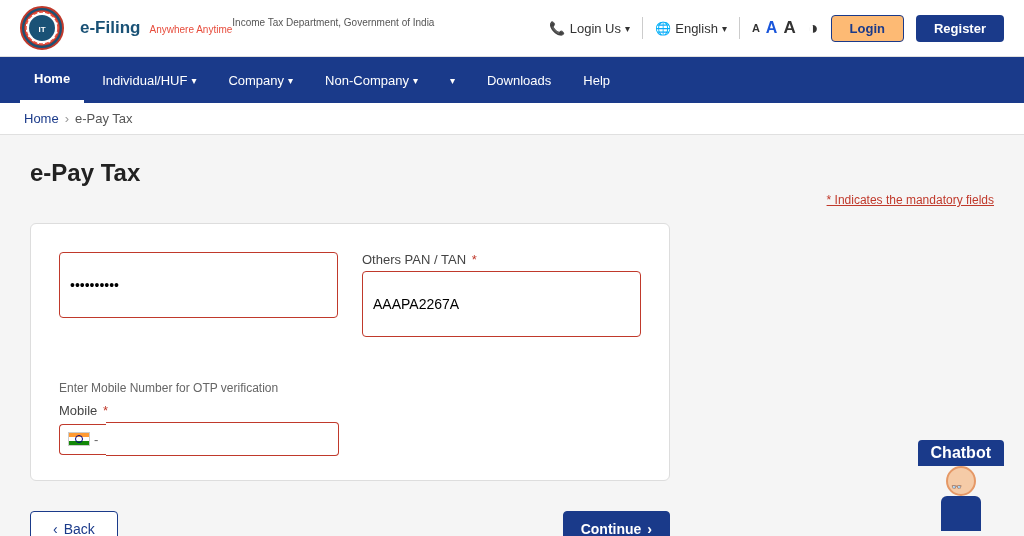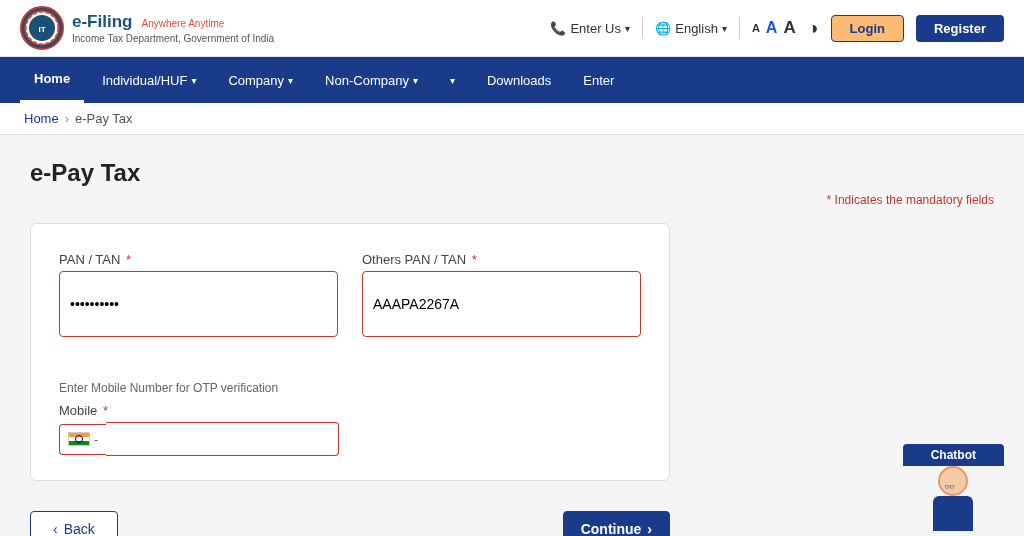--- a/index.html
+++ b/index.html
@@ -10,38 +10,38 @@
       background: #fff;
       display: flex;
       align-items: center;
       justify-content: space-between;
       padding: 6px 20px;
       border-bottom: 1px solid #e0e0e0;
     }
     .logo-area {
       display: flex;
       align-items: center;
-      gap: 8px;
+      gap: 16px;
     }
     .logo-circle {
       width: 44px;
       height: 44px;
       border-radius: 50%;
       background: #1a5276;
       display: flex;
       align-items: center;
       justify-content: center;
       color: #fff;
       font-size: 10px;
       font-weight: bold;
       border: 2px solid #c0392b;
       overflow: hidden;
     }
     .logo-circle svg { width: 36px; height: 36px; }
-    .logo-text { display: flex; flex-direction: column; line-height: 1.2; }
+    .logo-text { display: flex; flex-direction: row; line-height: 1.2; }
     .logo-text .efiling { color: #1a5276; font-weight: bold; font-size: 18px; }
     .logo-text .efiling span { color: #e74c3c; font-size: 10px; font-weight: normal; }
     .header-right {
       display: flex;
       align-items: center;
       gap: 12px;
     }
     .header-btn {
       display: flex;
       align-items: center;
@@ -145,21 +145,21 @@
       font-weight: bold;
       color: #222;
       margin-bottom: 6px;
     }
     .mandatory-note {
       text-align: right;
       color: #c0392b;
       font-size: 12px;
       margin-bottom: 16px;
     }
-    .mandatory-note span { color: #c0392b; }
+    .mandatory-note span { color: #c0392b; text-decoration: underline; }
 
     
     .form-card {
       background: #fff;
       border: 1px solid #ddd;
       border-radius: 6px;
       padding: 28px 28px 24px 28px;
       max-width: 640px;
     }
     .form-row {
@@ -271,23 +271,23 @@
       position: fixed;
       bottom: 0;
       right: 20px;
       display: flex;
       flex-direction: column;
       align-items: center;
     }
     .chatbot-label {
       background: #1a3a8a;
       color: #fff;
-      padding: 4px 28px;
+      padding: 4px 13px;
       border-radius: 4px 4px 0 0;
-      font-size: 12px;
+      font-size: 16px;
       font-weight: bold;
     }
     .chatbot-figure {
       width: 55px;
       height: 70px;
       position: relative;
     }
     .chatbot-head {
       width: 30px; height: 30px;
       background: #f5cba7;
@@ -327,21 +327,21 @@
       <div class="efiling">
         <span style="color:#1a5276;font-weight:bold;font-size:17px;">e-Filing</span>
         <span style="color:#e74c3c;font-size:10px;margin-left:4px;">Anywhere Anytime</span>
       </div>
       <div style="color:#555;font-size:10px;">Income Tax Department, Government of India</div>
     </div>
   </div>
   <div class="header-right">
     <button class="header-btn">
       <span>📞</span>
-      <span>Enter Us</span>
+      <span>Login Us</span>
       <span class="chevron">▾</span>
     </button>
     <div class="header-divider"></div>
     <button class="header-btn">
       <span>🌐</span>
       <span>English</span>
       <span class="chevron">▾</span>
     </button>
     <div class="header-divider"></div>
     <div class="font-controls">
@@ -366,42 +366,39 @@
     <span class="chevron">▾</span>
   </a>
   <a class="nav-item">
     <span>Non-Company</span>
     <span class="chevron">▾</span>
   </a>
   <a class="nav-item">
     <span class="chevron">▾</span>
   </a>
   <a class="nav-item">Downloads</a>
-  <a class="nav-item">Enter</a>
+  <a class="nav-item">Help</a>
 </nav>
 
 <div class="breadcrumb">
   <a style="color:#1a3a8a;text-decoration:none;cursor:pointer;">Home</a>
   <span class="separator">›</span>
   <span class="current">e-Pay Tax</span>
 </div>
 
 <div class="main-content">
   <h1 class="page-title">e-Pay Tax</h1>
   <div class="mandatory-note">
     <span>* Indicates the mandatory fields</span>
   </div>
 
   <div class="form-card">
 
     <div class="form-row">
       <div class="form-group">
-        <label class="form-label">
-          <span>PAN / TAN</span><span class="required-star"> *</span>
-        </label>
         <input type="password" class="form-input" value="1234567890" style="">
       </div>
       <div class="form-group">
         <label class="form-label">
           <span>Others PAN / TAN</span><span class="required-star"> *</span>
         </label>
         <input type="text" class="form-input" value="AAAPA2267A" style="">
       </div>
     </div>
 

